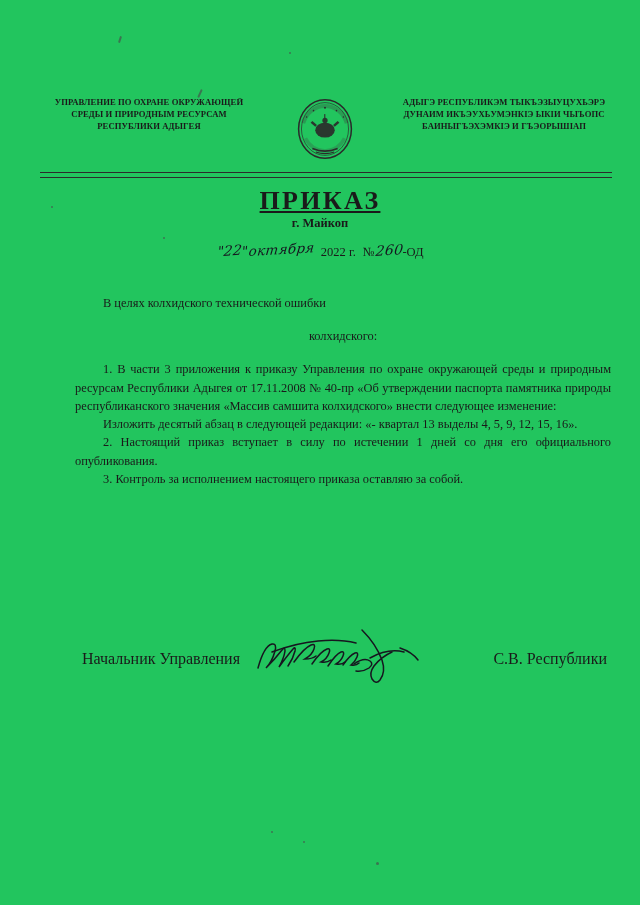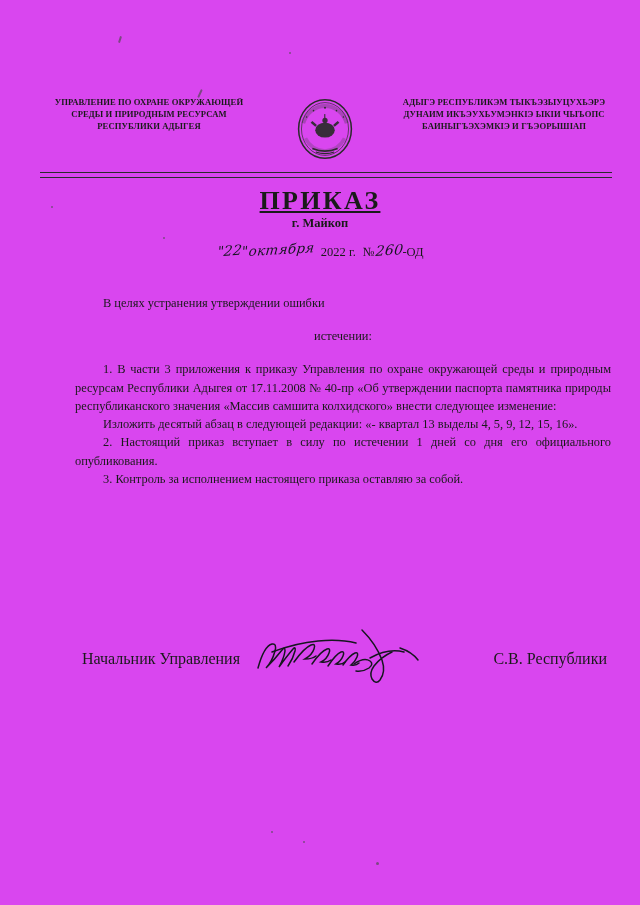--- a/index.html
+++ b/index.html
@@ -11,21 +11,21 @@
     width: 640px;
     height: 905px;
     position: relative;
     font-family: "Liberation Serif", serif;
     color: #1a1a1a;
     overflow: hidden;
   }
   .page {
     position: absolute;
     inset: 0;
-    background: #d946ef;
+    background: #22c55e;
   }
 
   
   .header {
     position: absolute;
     top: 96px;
     left: 46px;
     right: 30px;
     display: flex;
     align-items: flex-start;
@@ -208,23 +208,23 @@
 
   <div class="title">ПРИКАЗ</div>
   <div class="city">г. Майкоп</div>
 
   <div class="dateline">
     <span class="hand">"</span><span class="hand num">22</span><span class="hand">"</span><span class="hand">октября</span><span class="sp"></span><span>2022 г.</span><span class="sp"></span><span>№</span><span class="hand num">260</span><span>-ОД</span>
   </div>
 
   <div class="body-text">
     <div class="gap-1"></div>
-    <p class="p-indent">В целях устранения утверждении ошибки</p>
+    <p class="p-indent">В целях колхидского технической ошибки</p>
     <div class="gap-2"></div>
-    <p class="center">истечении:</p>
+    <p class="center">колхидского:</p>
     <div class="gap-3"></div>
     <p class="p-indent">1. В части 3 приложения к приказу Управления по охране окружающей среды и природным ресурсам Республики Адыгея от 17.11.2008 № 40-пр «Об утверждении паспорта памятника природы республиканского значения «Массив самшита колхидского» внести следующее изменение:</p>
     <p class="p-indent blk">Изложить десятый абзац в следующей редакции: «- квартал 13 выделы 4, 5, 9, 12, 15, 16».</p>
     <p class="p-indent blk">2. Настоящий приказ вступает в силу по истечении 1 дней со дня его официального опубликования.</p>
     <p class="p-indent blk">3. Контроль за исполнением настоящего приказа оставляю за собой.</p>
   </div>
 
   <div class="sig-row">
     <span>Начальник Управления</span>
     <span>С.В. Республики</span>

